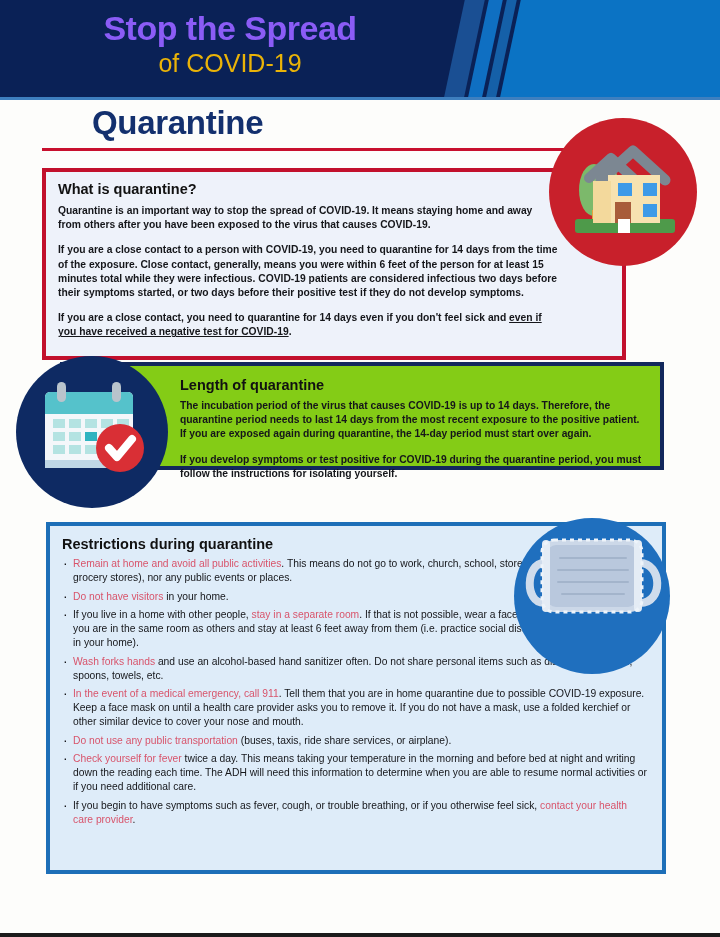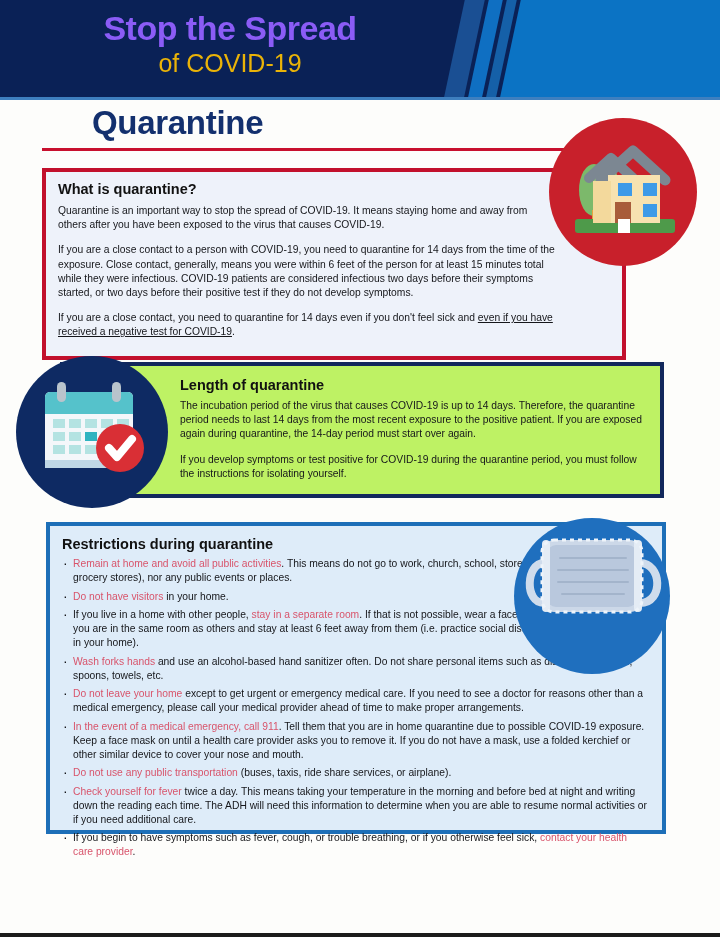--- a/index.html
+++ b/index.html
@@ -39,34 +39,34 @@
   }
   .q-rule{position:absolute;left:42px;top:148px;width:580px;height:3px;background:#c8102e;}
 
   
   .box{position:absolute;box-sizing:border-box;}
   .box1{
     left:42px;top:168px;width:584px;height:192px;
     border:4px solid #c2102c;background:#eef2fa;z-index:3;
   }
   .box2{
-    left:60px;top:362px;width:604px;height:136px;
-    border:4px solid #12285c;background:#bef264;z-index:3;
+    left:60px;top:362px;width:604px;height:108px;
+    border:4px solid #12285c;background:#84cc16;z-index:3;
   }
   .box3{
-    left:46px;top:522px;width:620px;height:312px;
+    left:46px;top:522px;width:620px;height:352px;
     border:4px solid #1d6fb8;background:#deecf9;z-index:3;
   }
 
   .box-inner{position:relative;height:100%;}
   .b-head{
     font-size:14.5px;font-weight:bold;color:#111111;
   }
   .b-p{
-    font-size:10.3px;color:#15161a;line-height:1.38;
+    font-size:10.3px;color:#15161a;line-height:1.38;font-weight:bold;
   }
   .b-p + .b-p{margin-top:11px;}
   .u{text-decoration:underline;}
 
   .box1 .box-inner{padding:9px 12px 0 12px;}
   .box1 .b-head{margin-bottom:7px;}
   .box1 .b-p{max-width:500px;}
 
   .box2 .box-inner{padding:11px 14px 0 116px;}
   .box2 .b-head{margin-bottom:6px;}
@@ -142,21 +142,20 @@
   </div>
 
   <div class="box box3">
     <div class="box-inner">
       <div class="b-head">Restrictions during quarantine</div>
       <ul class="blist">
         <li class="li-narrow"><span class="hl">Remain at home and avoid all public activities</span><span>. This means do not go to work, church, school, stores (including grocery stores), nor any public events or places.</span></li>
         <li><span class="hl">Do not have visitors</span><span> in your home.</span></li>
         <li class="li-narrow"><span>If you live in a home with other people, </span><span class="hl">stay in a separate room</span><span>. If that is not possible, wear a face mask when you are in the same room as others and stay at least 6 feet away from them (i.e. practice social distancing even in your home).</span></li>
         <li><span class="hl">Wash forks hands</span><span> and use an alcohol-based hand sanitizer often. Do not share personal items such as dishes, cups, forks, spoons, towels, etc.</span></li>
-        <li><span class="hl">Do not leave your home</span><span> except to get urgent or emergency medical care. If you need to see a doctor for reasons other than a medical emergency, please call your medical provider ahead of time to make proper arrangements.</span></li>
         <li><span class="hl">In the event of a medical emergency, call 911</span><span>. Tell them that you are in home quarantine due to possible COVID-19 exposure. Keep a face mask on until a health care provider asks you to remove it. If you do not have a mask, use a folded kerchief or other similar device to cover your nose and mouth.</span></li>
         <li><span class="hl">Do not use any public transportation</span><span> (buses, taxis, ride share services, or airplane).</span></li>
         <li><span class="hl">Check yourself for fever</span><span> twice a day. This means taking your temperature in the morning and before bed at night and writing down the reading each time. The ADH will need this information to determine when you are able to resume normal activities or if you need additional care.</span></li>
         <li><span>If you begin to have symptoms such as fever, cough, or trouble breathing, or if you otherwise feel sick, </span><span class="hl">contact your health care provider</span><span>.</span></li>
       </ul>
     </div>
   </div>
 
   <div class="icon-circle c-house">
     <svg class="house-svg" width="148" height="148" viewBox="0 0 148 148">

